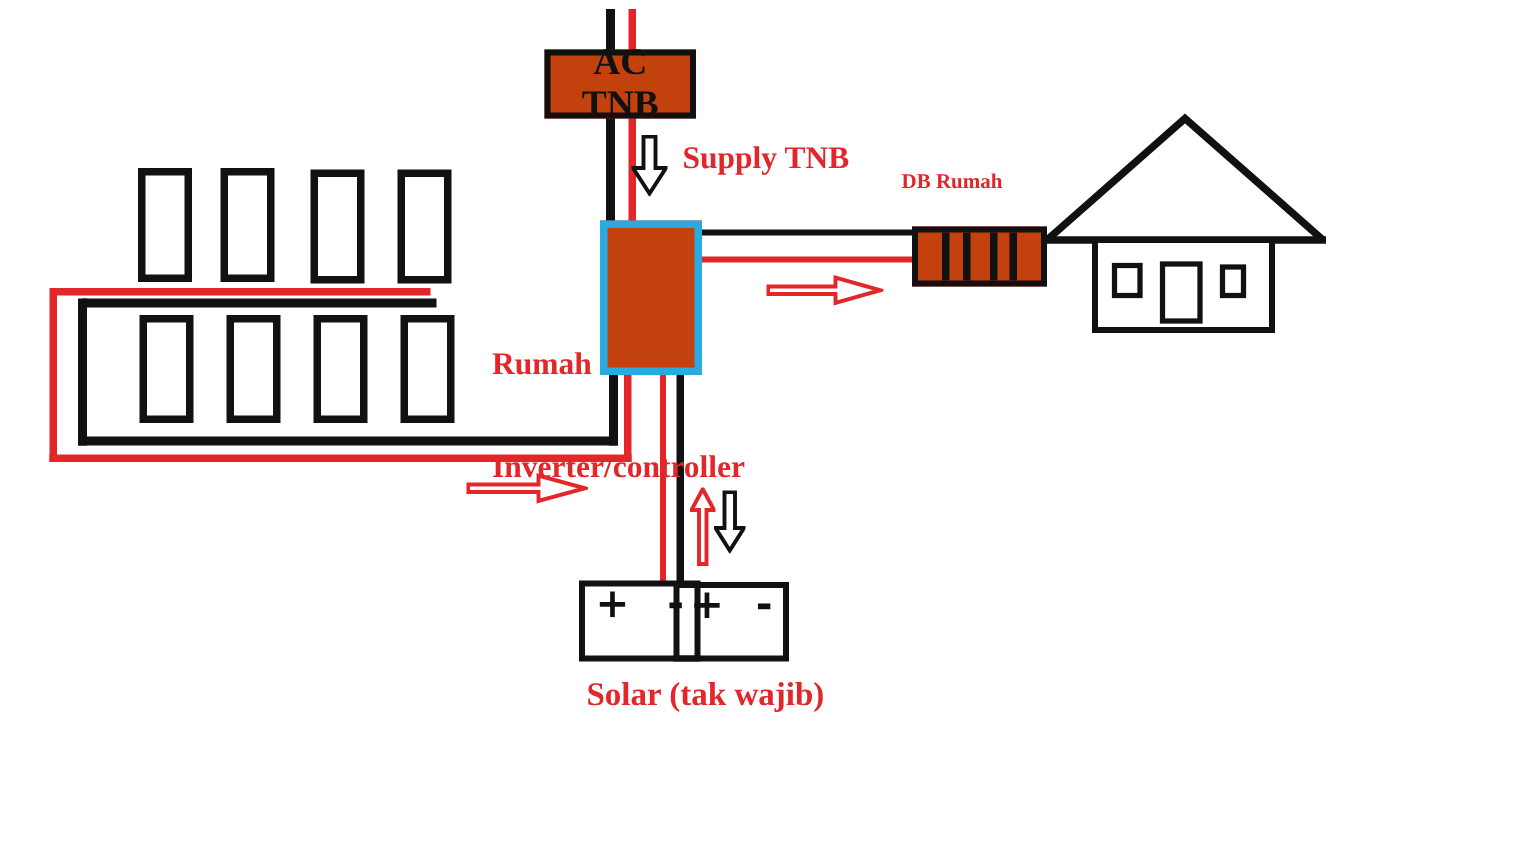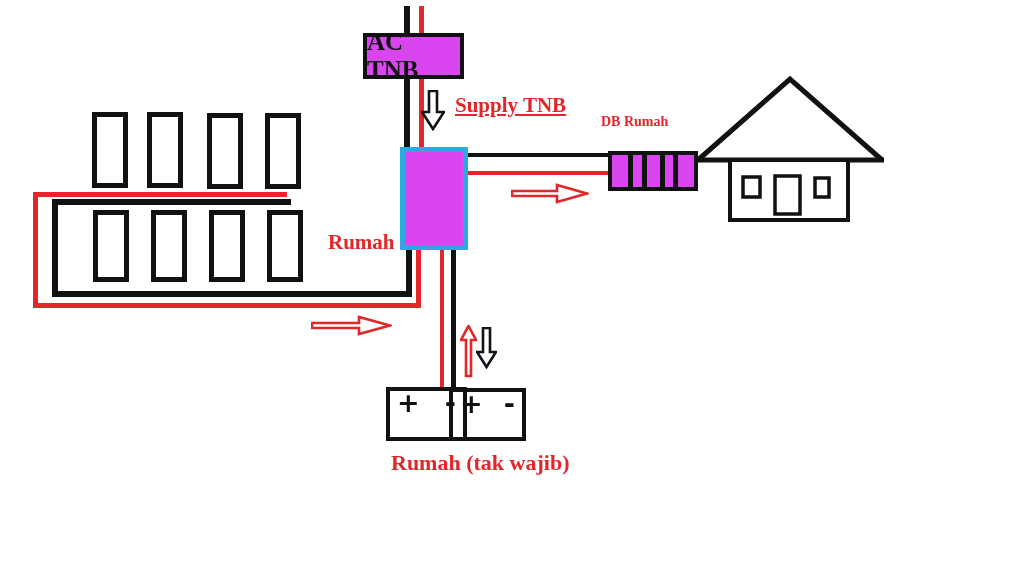--- a/index.html
+++ b/index.html
@@ -3,21 +3,21 @@
 <meta charset="utf-8">
 <style>
   html,body{margin:0;padding:0;background:#fff;}
   #canvas{
     position:relative;width:1024px;height:577px;background:#fff;overflow:hidden;
     font-family:"Liberation Serif","DejaVu Serif",serif;
   }
   .wire{position:absolute;}
   .wire.black{background:var(--black);}
   .wire.red{background:var(--red);}
-  .box{position:absolute;background:#d946ef;box-sizing:border-box;}
+  .box{position:absolute;background:#c2410c;box-sizing:border-box;text-align:center;}
   
   .ac-tnb{left:363px;top:33px;width:101px;height:46px;border:4px solid var(--black);
     display:flex;align-items:center;justify-content:center;z-index:2;
     font-weight:bold;font-size:25px;color:var(--black);letter-spacing:0px;}
   
   .inverter{left:400px;top:147px;width:68px;height:103px;border:5px solid var(--blue);z-index:1;}
   
   .db-box{left:608px;top:151px;width:90px;height:40px;border:4px solid var(--black);z-index:2;}
   .db-div{position:absolute;top:0;bottom:0;width:5px;background:var(--black);}
   
@@ -27,21 +27,21 @@
   .battery .minus{font-size:27px;line-height:16px;margin-top:3px;}
   .bat1{position:absolute;left:386px;top:387px;width:59px;height:45px;}
   .bat2{position:absolute;left:449px;top:388px;width:55px;height:44px;}
   
   .panel{position:absolute;width:36px;height:76px;border:5px solid var(--black);background:#fff;box-sizing:border-box;}
   
   .lbl{position:absolute;font-weight:bold;white-space:pre;z-index:5;}
   .lbl.black{color:var(--black);}
   .lbl.red{color:var(--red);}
   .panel-solar{left:88px;top:78px;font-size:21px;}
-  .supply-tnb{left:455px;top:93px;font-size:21px;text-decoration:underline;}
+  .supply-tnb{left:455px;top:93px;font-size:21px;}
   .db-rumah{left:601px;top:114px;font-size:14px;}
   .hybrid{left:328px;top:185px;font-size:21px;line-height:23px;}
   .bateri{left:391px;top:450px;font-size:22px;}
   
   .arrow{position:absolute;z-index:4;}
   .arrow polygon{fill:#fff;stroke:currentColor;stroke-width:2.6;stroke-linejoin:miter;}
   .red-arrow{color:var(--red);}
   .black-arrow{color:var(--black);}
   svg.house-svg{position:absolute;left:690px;top:75px;z-index:2;}
   .house-svg *{fill:#fff;stroke:var(--black);}
@@ -126,16 +126,17 @@
     <polygon points="6,51 11,51 11,15 16,15 8.5,1 1,15 6,15"></polygon>
   </svg>
   <svg class="arrow black-arrow" style="left:476px;top:327px;" width="21" height="42" viewBox="0 0 21 42">
     <polygon points="7,1 14,1 14,25 20,25 10.5,40 1,25 7,25"></polygon>
   </svg>
 
   <div class="lbl red supply-tnb">Supply TNB</div>
   <div class="lbl red db-rumah">DB Rumah</div>
   <div class="lbl red hybrid">
     <div>Rumah</div>
+    <div>Inverter/controller</div>
   </div>
-  <div class="lbl red bateri">Rumah (tak wajib)</div>
+  <div class="lbl red bateri">Solar (tak wajib)</div>
 
 </div>
 
 </body></html>

